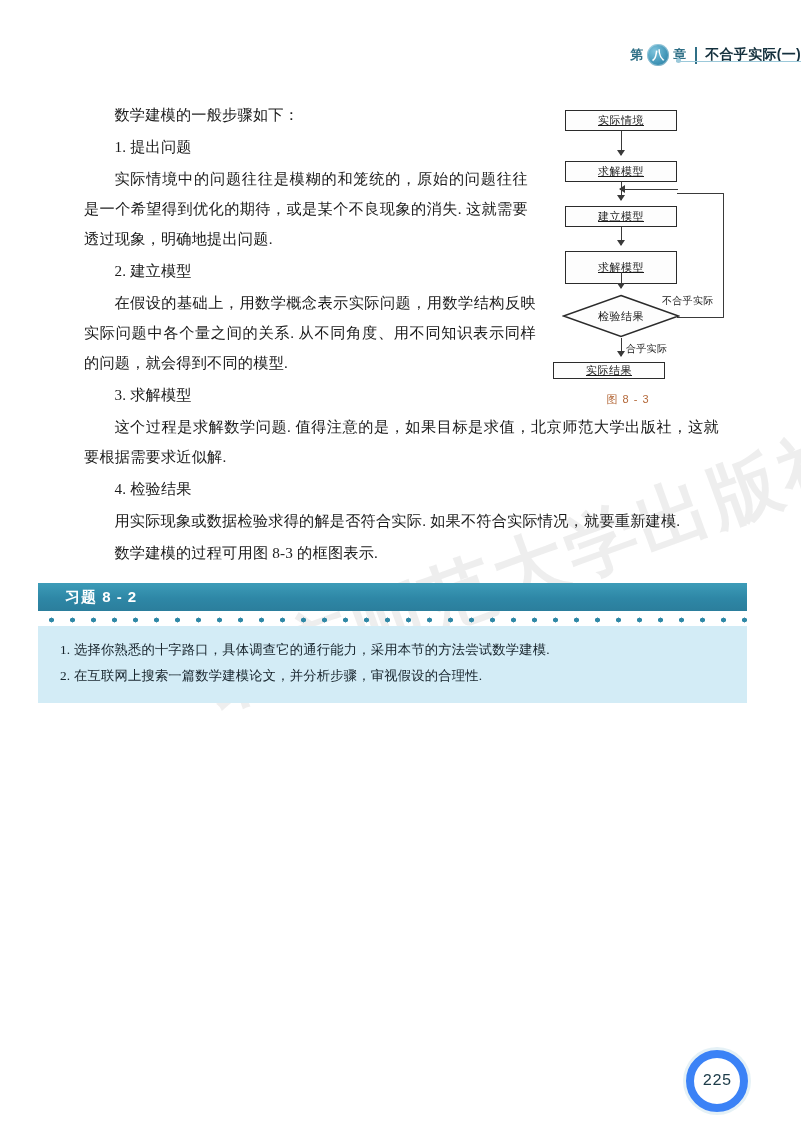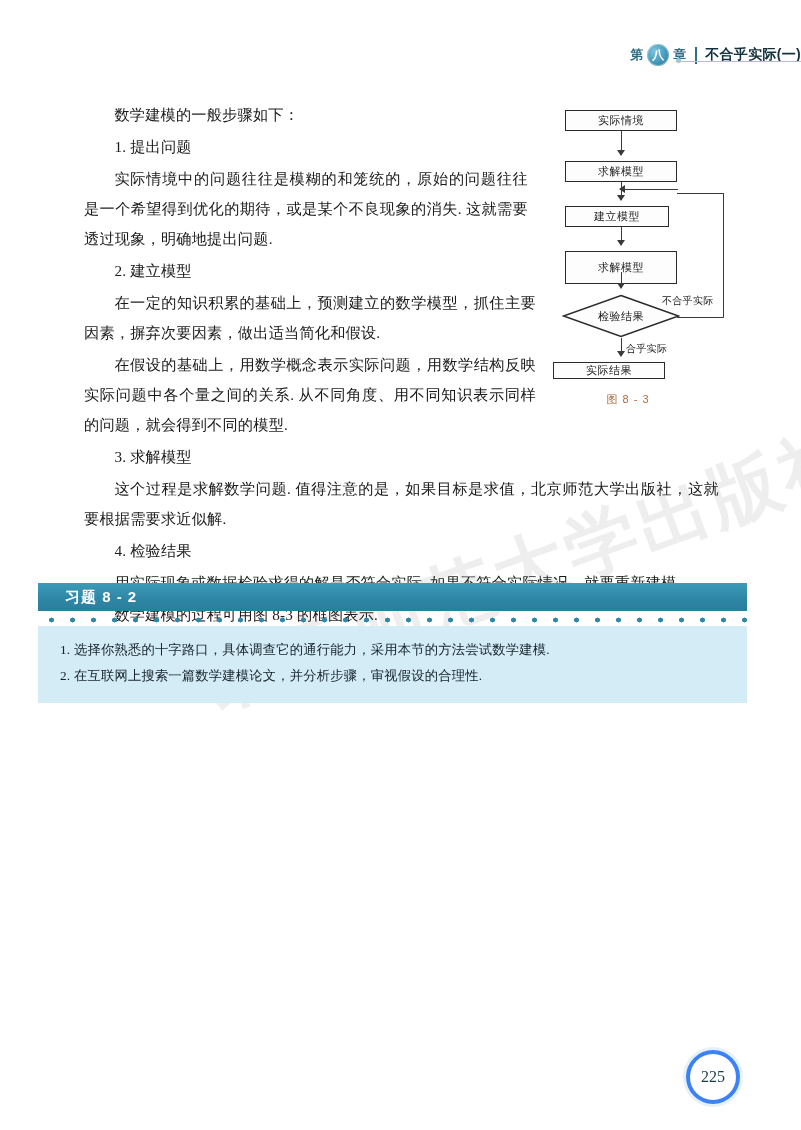--- a/index.html
+++ b/index.html
@@ -71,24 +71,25 @@
   .fc-box{
     position:absolute;
     border:1.4px solid #2b2b2b;
     background:#fdfdfd;
     display:flex;align-items:center;justify-content:center;
     font-size:11px;
     font-family:"Liberation Sans","DejaVu Sans",sans-serif;
     color:#1a1a1a;
     letter-spacing:.5px;
     box-sizing:border-box;
+    text-decoration:underline;
   }
   .fc-box.b1{left:20px;top:6px;width:112px;height:21px;}
   .fc-box.b2{left:20px;top:57px;width:112px;height:21px;}
-  .fc-box.b3{left:20px;top:102px;width:104px;height:21px;}
+  .fc-box.b3{left:20px;top:102px;width:112px;height:21px;}
   .fc-box.b4{left:20px;top:147px;width:112px;height:33px;}
   .fc-box.b5{left:8px;top:258px;width:112px;height:17px;}
 
   .fc-diamond{
     position:absolute;left:17px;top:190px;width:118px;height:44px;
   }
   .fc-diamond svg{position:absolute;inset:0;}
   .fc-diamond span{
     position:absolute;inset:0;display:flex;align-items:center;justify-content:center;
     font-size:11px;font-family:"Liberation Sans","DejaVu Sans",sans-serif;
@@ -164,24 +165,24 @@
     position:absolute;left:190px;top:520px;
     font-size:72px;font-weight:bold;color:rgba(120,120,120,0.13);
     font-family:"Liberation Sans","DejaVu Sans",sans-serif;
     transform:rotate(-20deg);white-space:nowrap;pointer-events:none;
     letter-spacing:4px;
   }
 
   
   .pageno{
     position:absolute;left:686px;top:1050px;width:46px;height:46px;
-    border:4px solid #3b82f6;border-radius:50%;
+    border:8px solid #3b82f6;border-radius:50%;
     display:flex;align-items:center;justify-content:center;
     color:#1d3c49;font-size:16px;
-    font-family:Liberation Serif, serif;
+    font-family:Liberation Mono, monospace;
     box-shadow:0 0 0 3px rgba(180,215,230,.35);
   }
 </style>
 </head>
 <body>
 
 <div class="page">
 
   <div class="header">
     <div class="hdr-inner">
@@ -193,21 +194,20 @@
     </div>
   </div>
   <div class="hdr-dot"></div>
   <div class="hdr-rule"></div>
 
   <div class="content">
     <p class="para indent">数学建模的一般步骤如下：</p>
     <p class="para indent">1. 提出问题</p>
     <p class="para indent narrow">实际情境中的问题往往是模糊的和笼统的，原始的问题往往是一个希望得到优化的期待，或是某个不良现象的消失. 这就需要透过现象，明确地提出问题.</p>
     <p class="para indent">2. 建立模型</p>
-    <p class="para indent narrow2">在一定的知识积累的基础上，预测建立的数学模型，抓住主要因素，摒弃次要因素，做出适当简化和假设.</p>
     <p class="para indent narrow2">在假设的基础上，用数学概念表示实际问题，用数学结构反映实际问题中各个量之间的关系. 从不同角度、用不同知识表示同样的问题，就会得到不同的模型.</p>
     <p class="para indent">3. 求解模型</p>
     <p class="para indent">这个过程是求解数学问题. 值得注意的是，如果目标是求值，北京师范大学出版社，这就要根据需要求近似解.</p>
     <p class="para indent">4. 检验结果</p>
     <p class="para indent">用实际现象或数据检验求得的解是否符合实际. 如果不符合实际情况，就要重新建模.</p>
     <p class="para indent">数学建模的过程可用图 8‑3 的框图表示.</p>
   </div>
 
   <div class="figure">
     <div class="fc-box b1">实际情境</div>

